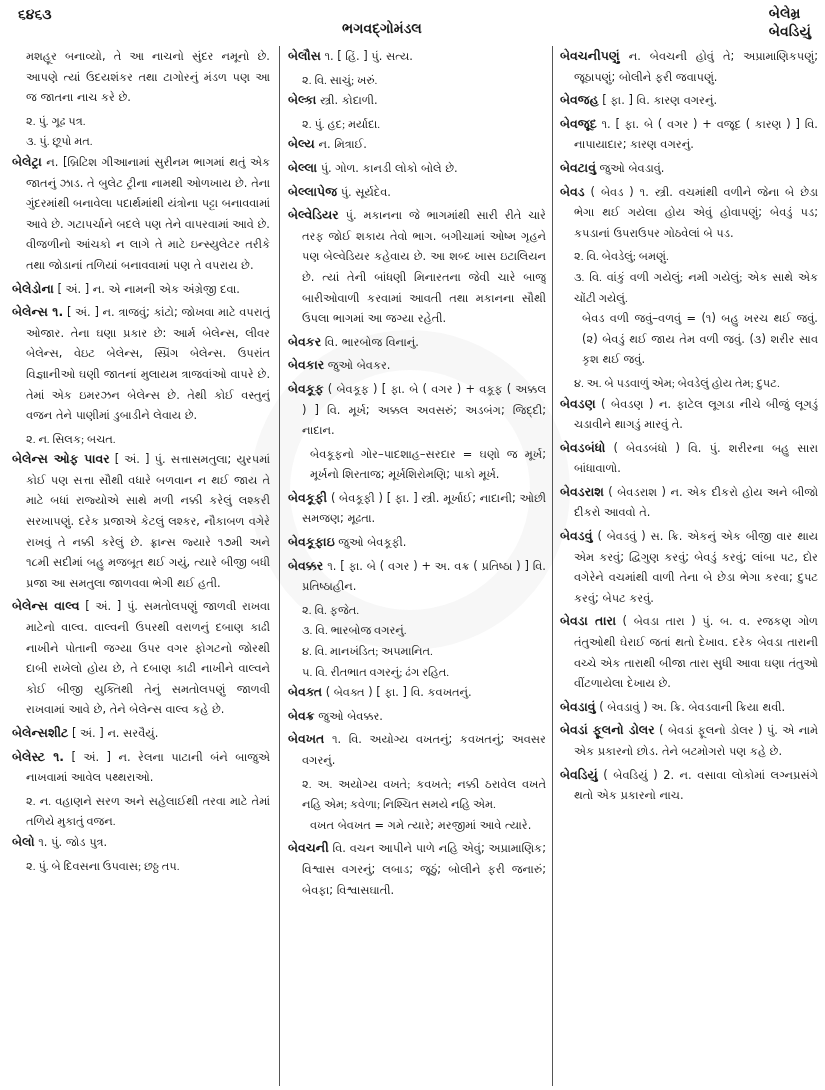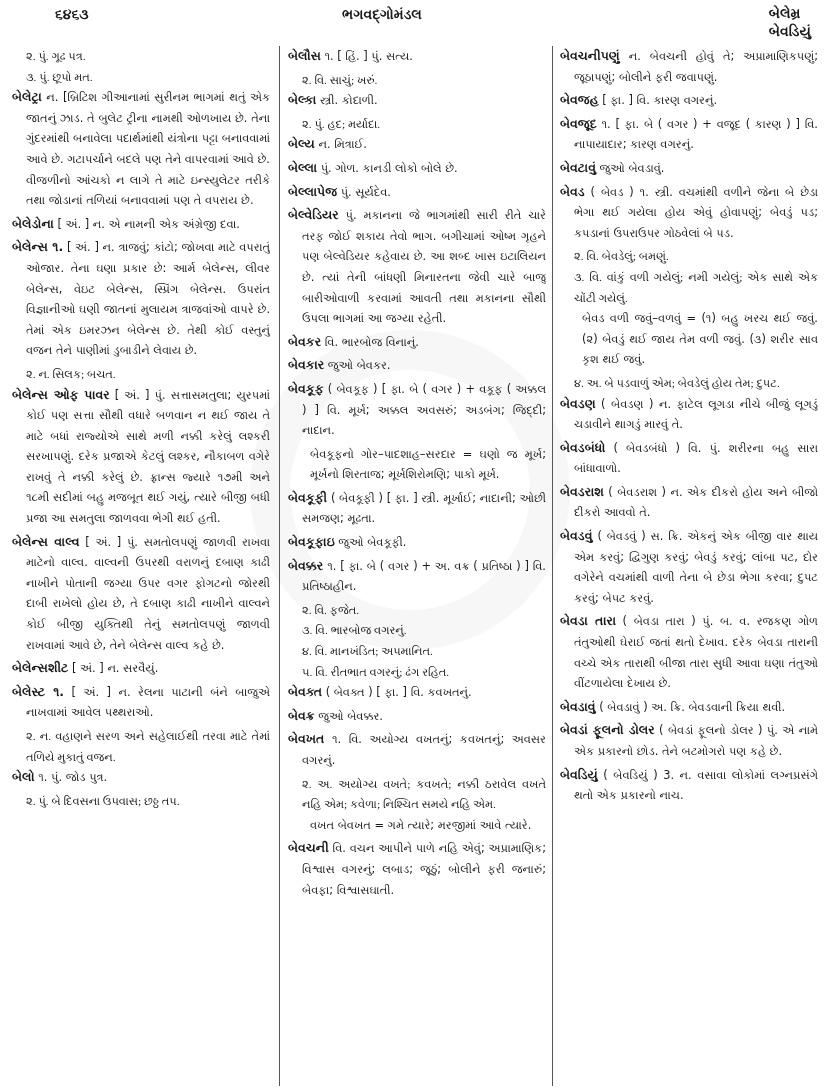--- a/index.html
+++ b/index.html
@@ -1,22 +1,22 @@
 <!DOCTYPE html>
 <html><head>
 <meta charset="utf-8">
 <style>
   html, body { margin: 0; padding: 0; background: #ffffff; }
   body {
     width: 825px; height: 1090px; overflow: hidden; position: relative;
     font-family: "DejaVu Sans", sans-serif; color: #1a1a1a;
   }
   .header { position: absolute; top: 0; left: 0; width: 825px; height: 44px; }
-  .page-num { position: absolute; left: 18px; top: 6px; font-size: 14px; font-weight: bold; margin-left: 37px; }
-  .running-title { position: absolute; left: 0; width: 764px; top: 6px; text-align: center; font-size: 14px; font-weight: bold; }
+  .page-num { position: absolute; left: 18px; top: 6px; font-size: 14px; font-weight: bold; }
+  .running-title { position: absolute; left: 0; width: 764px; top: 20px; text-align: center; font-size: 14px; font-weight: bold; }
   .guide { position: absolute; right: 14px; top: 4px; text-align: left; font-size: 14px; font-weight: bold; line-height: 18px; }
   .columns { position: absolute; top: 46px; left: 12px; width: 805px; height: 1040px; }
   .col { position: absolute; top: 0; height: 1040px; font-size: 11.4px; line-height: 20.6px; overflow: hidden; }
   .col1 { left: 0; width: 258px; }
   .col2 { left: 276px; width: 258px; }
   .col3 { left: 548px; width: 258px; }
   .divider { position: absolute; top: 0; width: 1px; height: 1040px; background: #555; }
   .d1 { left: 267px; }
   .d2 { left: 540px; }
   .entry { margin: 0 0 3px 0; text-align: justify; padding-left: 14px; text-indent: -14px; }
@@ -39,20 +39,21 @@
   <div class="page-num">૬૪૬૩</div>
   <div class="running-title">ભગવદ્ગોમંડલ</div>
   <div class="guide">
     <div>બેલેમ્ર</div>
     <div>બેવડિયું</div>
   </div>
 </div>
 
 <div class="columns">
   <div class="col col1">
+      <p class="entry cont">મશહૂર બનાવ્યો, તે આ નાચનો સુંદર નમૂનો છે. આપણે ત્યાં ઉદયશંકર તથા ટાગોરનું મંડળ પણ આ જ જાતના નાચ કરે છે.</p>
       <p class="entry sense">૨. પું. ગૂઢ પત્ર.</p>
       <p class="entry sense">૩. પું. છૂપો મત.</p>
       <p class="entry"><span class="hw">બેલેટ્રા</span> <span>ન. [બ્રિટિશ ગીઆનામાં સુરીનમ ભાગમાં થતું એક જાતનું ઝાડ. તે બુલેટ ટ્રીના નામથી ઓળખાય છે. તેના ગુંદરમાંથી બનાવેલા પદાર્થમાંથી યંત્રોના પટ્ટા બનાવવામાં આવે છે. ગટાપર્ચાને બદલે પણ તેને વાપરવામાં આવે છે. વીજળીનો આંચકો ન લાગે તે માટે ઇન્સ્યુલેટર તરીકે તથા જોડાનાં તળિયાં બનાવવામાં પણ તે વપરાય છે.</span></p>
       <p class="entry"><span class="hw">બેલેડોના</span> <span>[ અં. ] ન. એ નામની એક અંગ્રેજી દવા.</span></p>
       <p class="entry"><span class="hw">બેલેન્સ ૧.</span> <span>[ અં. ] ન. ત્રાજવું; કાંટો; જોખવા માટે વપરાતું ઓજાર. તેના ઘણા પ્રકાર છે: આર્મ બેલેન્સ, લીવર બેલેન્સ, વેઇટ બેલેન્સ, સ્પ્રિંગ બેલેન્સ. ઉપરાંત વિજ્ઞાનીઓ ઘણી જાતનાં મુલાયમ ત્રાજવાંઓ વાપરે છે. તેમાં એક ઇમરઝન બેલેન્સ છે. તેથી કોઈ વસ્તુનું વજન તેને પાણીમાં ડુબાડીને લેવાય છે.</span></p>
       <p class="entry sense">૨. ન. સિલક; બચત.</p>
       <p class="entry"><span class="hw">બેલેન્સ ઓફ પાવર</span> <span>[ અં. ] પું. સત્તાસમતુલા; યુરપમાં કોઈ પણ સત્તા સૌથી વધારે બળવાન ન થઈ જાય તે માટે બધાં રાજ્યોએ સાથે મળી નક્કી કરેલું લશ્કરી સરખાપણું. દરેક પ્રજાએ કેટલું લશ્કર, નૌકાબળ વગેરે રાખવું તે નક્કી કરેલું છે. ફ્રાન્સ જ્યારે ૧૭મી અને ૧૮મી સદીમાં બહુ મજબૂત થઈ ગયું, ત્યારે બીજી બધી પ્રજા આ સમતુલા જાળવવા ભેગી થઈ હતી.</span></p>
       <p class="entry"><span class="hw">બેલેન્સ વાલ્વ</span> <span>[ અં. ] પું. સમતોલપણું જાળવી રાખવા માટેનો વાલ્વ. વાલ્વની ઉપરથી વરાળનું દબાણ કાઢી નાખીને પોતાની જગ્યા ઉપર વગર ફોગટનો જોરથી દાબી રાખેલો હોય છે, તે દબાણ કાઢી નાખીને વાલ્વને કોઈ બીજી યુક્તિથી તેનું સમતોલપણું જાળવી રાખવામાં આવે છે, તેને બેલેન્સ વાલ્વ કહે છે.</span></p>
       <p class="entry"><span class="hw">બેલેન્સશીટ</span> <span>[ અં. ] ન. સરવૈયું.</span></p>
       <p class="entry"><span class="hw">બેલેસ્ટ ૧.</span> <span>[ અં. ] ન. રેલના પાટાની બંને બાજુએ નાખવામાં આવેલ પથ્થરાઓ.</span></p>
@@ -99,15 +100,15 @@
       <p class="entry sense">૩. વિ. વાંકું વળી ગયેલું; નમી ગયેલું; એક સાથે એક ચોંટી ગયેલું.</p>
       <p class="entry idiom">બેવડ વળી જવું–વળવું = (૧) બહુ ખરચ થઈ જવું. (૨) બેવડું થઈ જાય તેમ વળી જવું. (૩) શરીર સાવ કૃશ થઈ જવું.</p>
       <p class="entry sense">૪. અ. બે પડવાળું એમ; બેવડેલું હોય તેમ; દુપટ.</p>
       <p class="entry"><span class="hw">બેવડણ</span> <span>( બેવડણ ) ન. ફાટેલ લૂગડા નીચે બીજું લૂગડું ચડાવીને થાગડું મારવું તે.</span></p>
       <p class="entry"><span class="hw">બેવડબંધો</span> <span>( બેવડબંધો ) વિ. પું. શરીરના બહુ સારા બાંધાવાળો.</span></p>
       <p class="entry"><span class="hw">બેવડરાશ</span> <span>( બેવડરાશ ) ન. એક દીકરો હોય અને બીજો દીકરો આવવો તે.</span></p>
       <p class="entry"><span class="hw">બેવડવું</span> <span>( બેવડવું ) સ. ક્રિ. એકનું એક બીજી વાર થાય એમ કરવું; દ્વિગુણ કરવું; બેવડું કરવું; લાંબા પટ, દોર વગેરેને વચમાંથી વાળી તેના બે છેડા ભેગા કરવા; દુપટ કરવું; બેપટ કરવું.</span></p>
       <p class="entry"><span class="hw">બેવડા તારા</span> <span>( બેવડા તારા ) પું. બ. વ. રજકણ ગોળ તંતુઓથી ઘેરાઈ જતાં થતો દેખાવ. દરેક બેવડા તારાની વચ્ચે એક તારાથી બીજા તારા સુધી આવા ઘણા તંતુઓ વીંટળાયેલા દેખાય છે.</span></p>
       <p class="entry"><span class="hw">બેવડાવું</span> <span>( બેવડાવું ) અ. ક્રિ. બેવડવાની ક્રિયા થવી.</span></p>
       <p class="entry"><span class="hw">બેવડાં ફૂલનો ડોલર</span> <span>( બેવડાં ફૂલનો ડોલર ) પું. એ નામે એક પ્રકારનો છોડ. તેને બટમોગરો પણ કહે છે.</span></p>
-      <p class="entry"><span class="hw">બેવડિયું</span> <span>( બેવડિયું ) 3. ન. વસાવા લોકોમાં લગ્નપ્રસંગે થતો એક પ્રકારનો નાચ.</span></p>
+      <p class="entry"><span class="hw">બેવડિયું</span> <span>( બેવડિયું ) 2. ન. વસાવા લોકોમાં લગ્નપ્રસંગે થતો એક પ્રકારનો નાચ.</span></p>
     </div>
 </div>
 
 </body></html>

